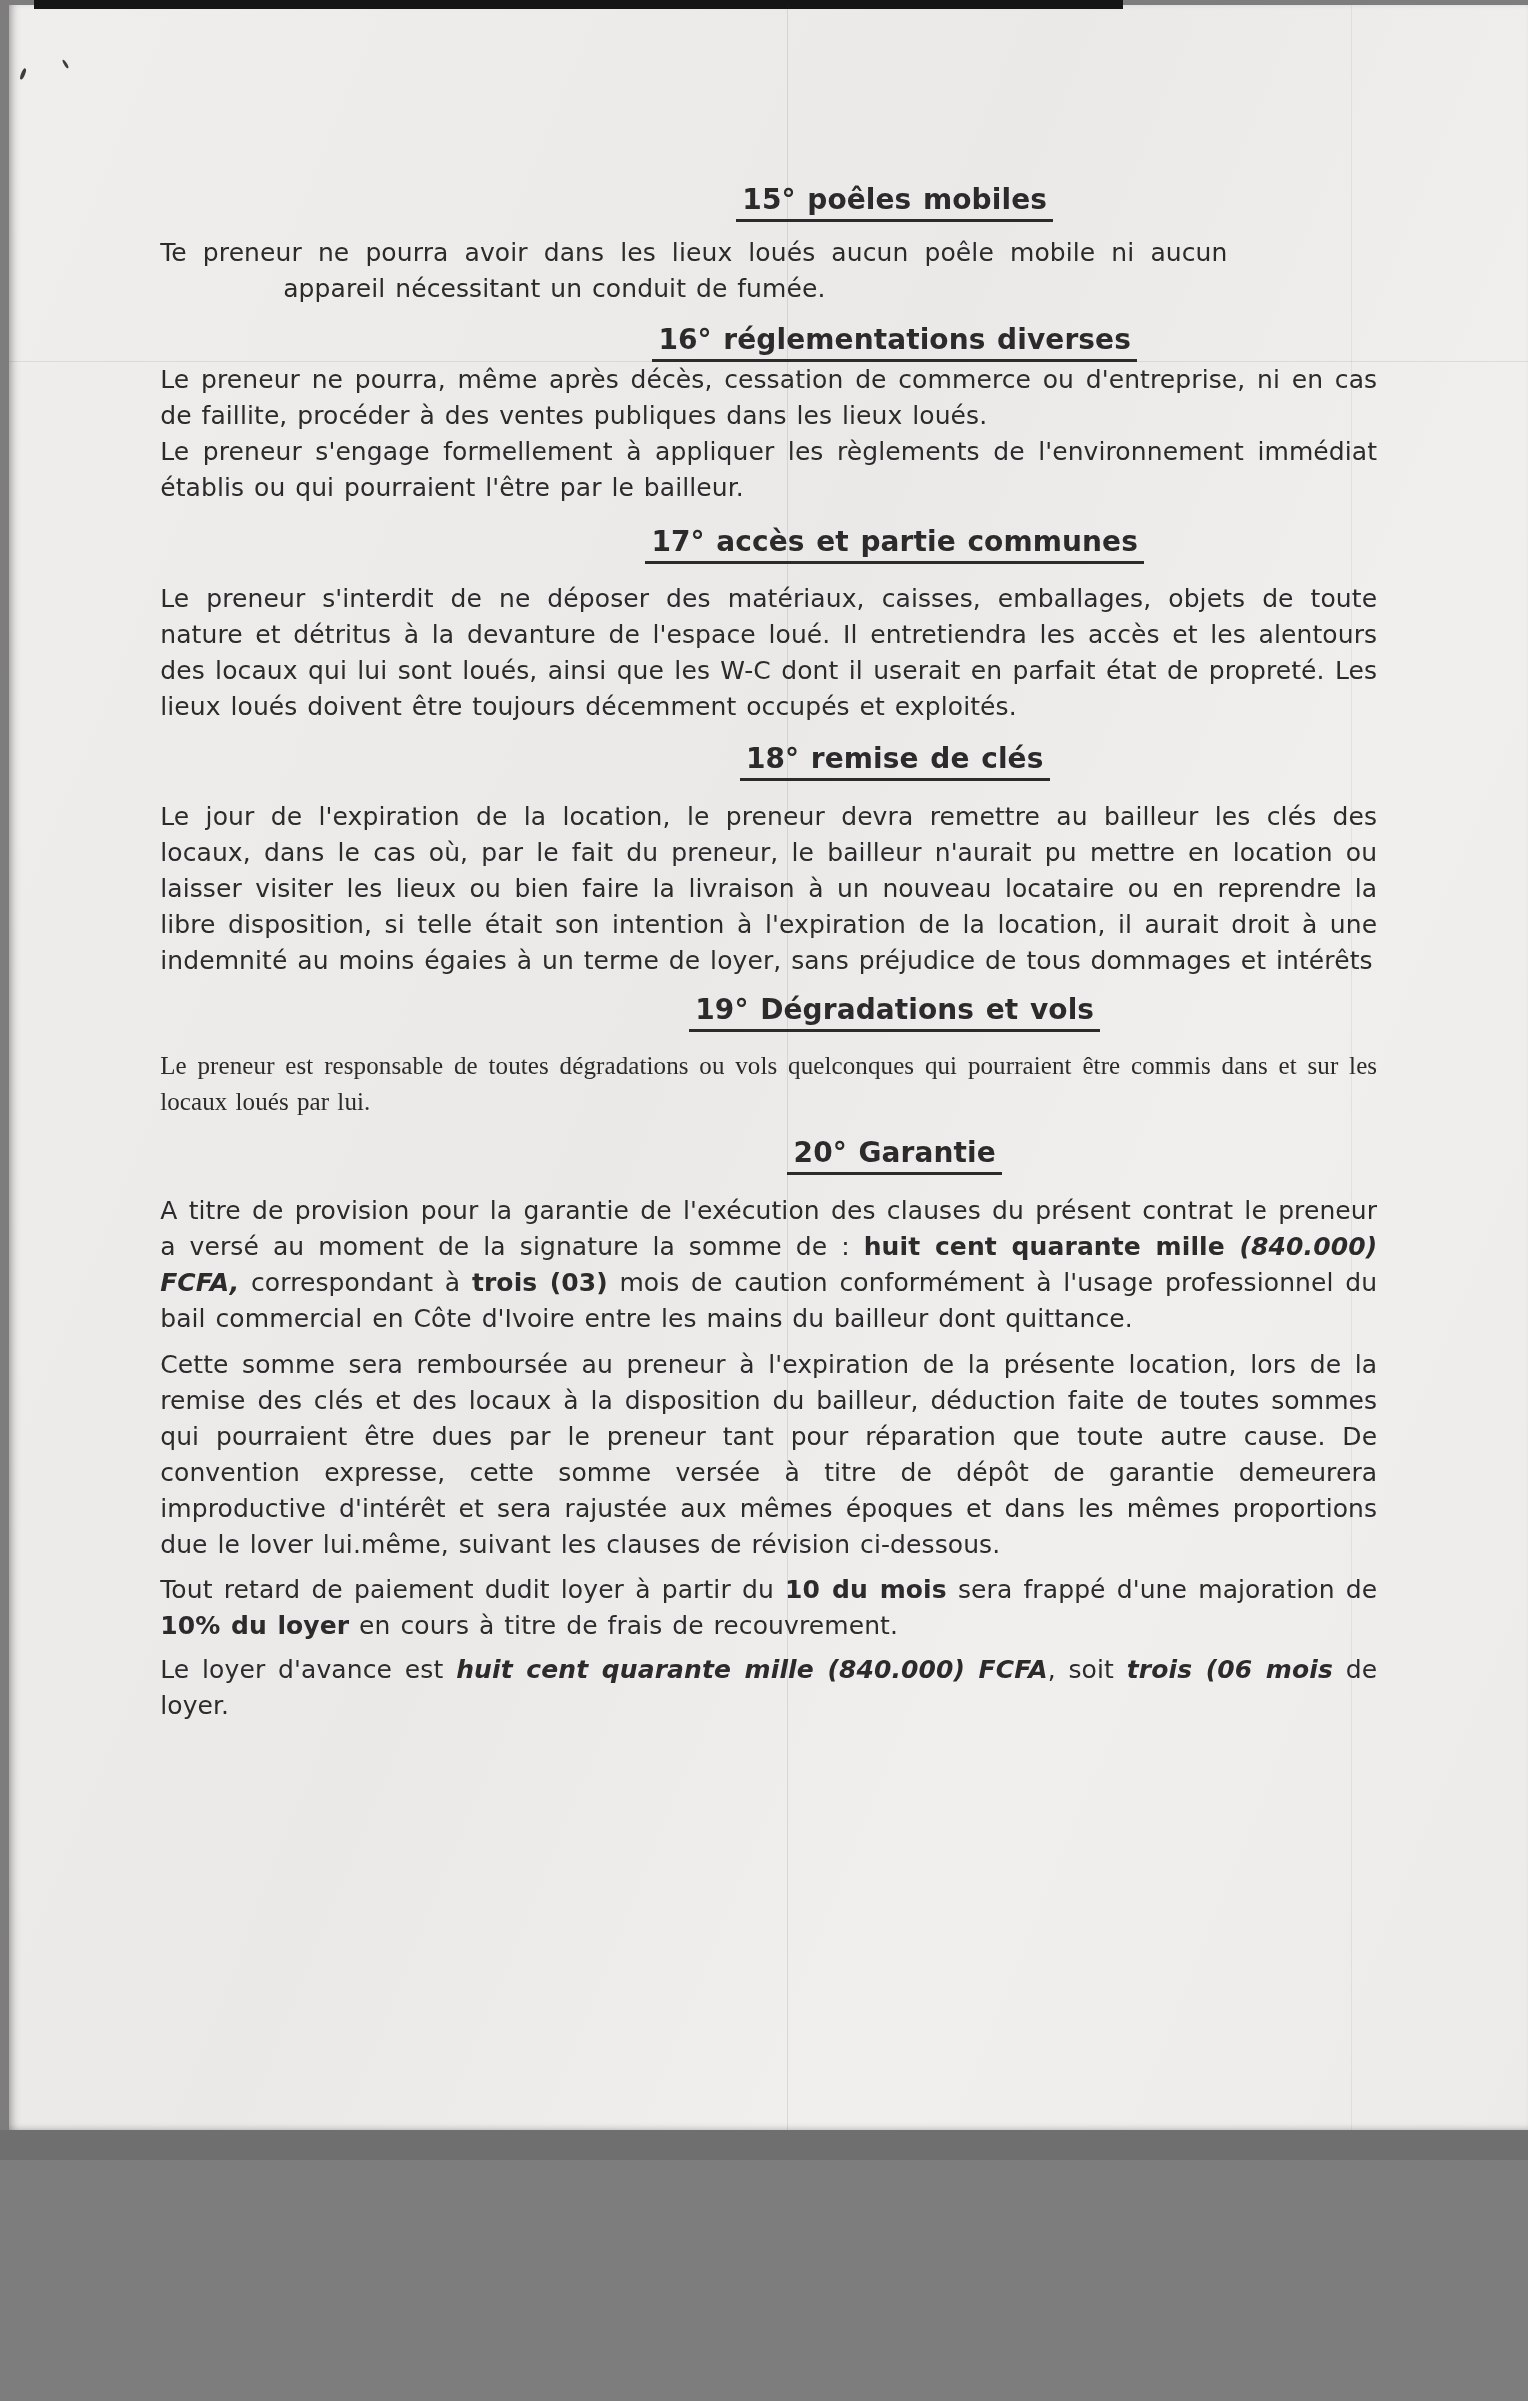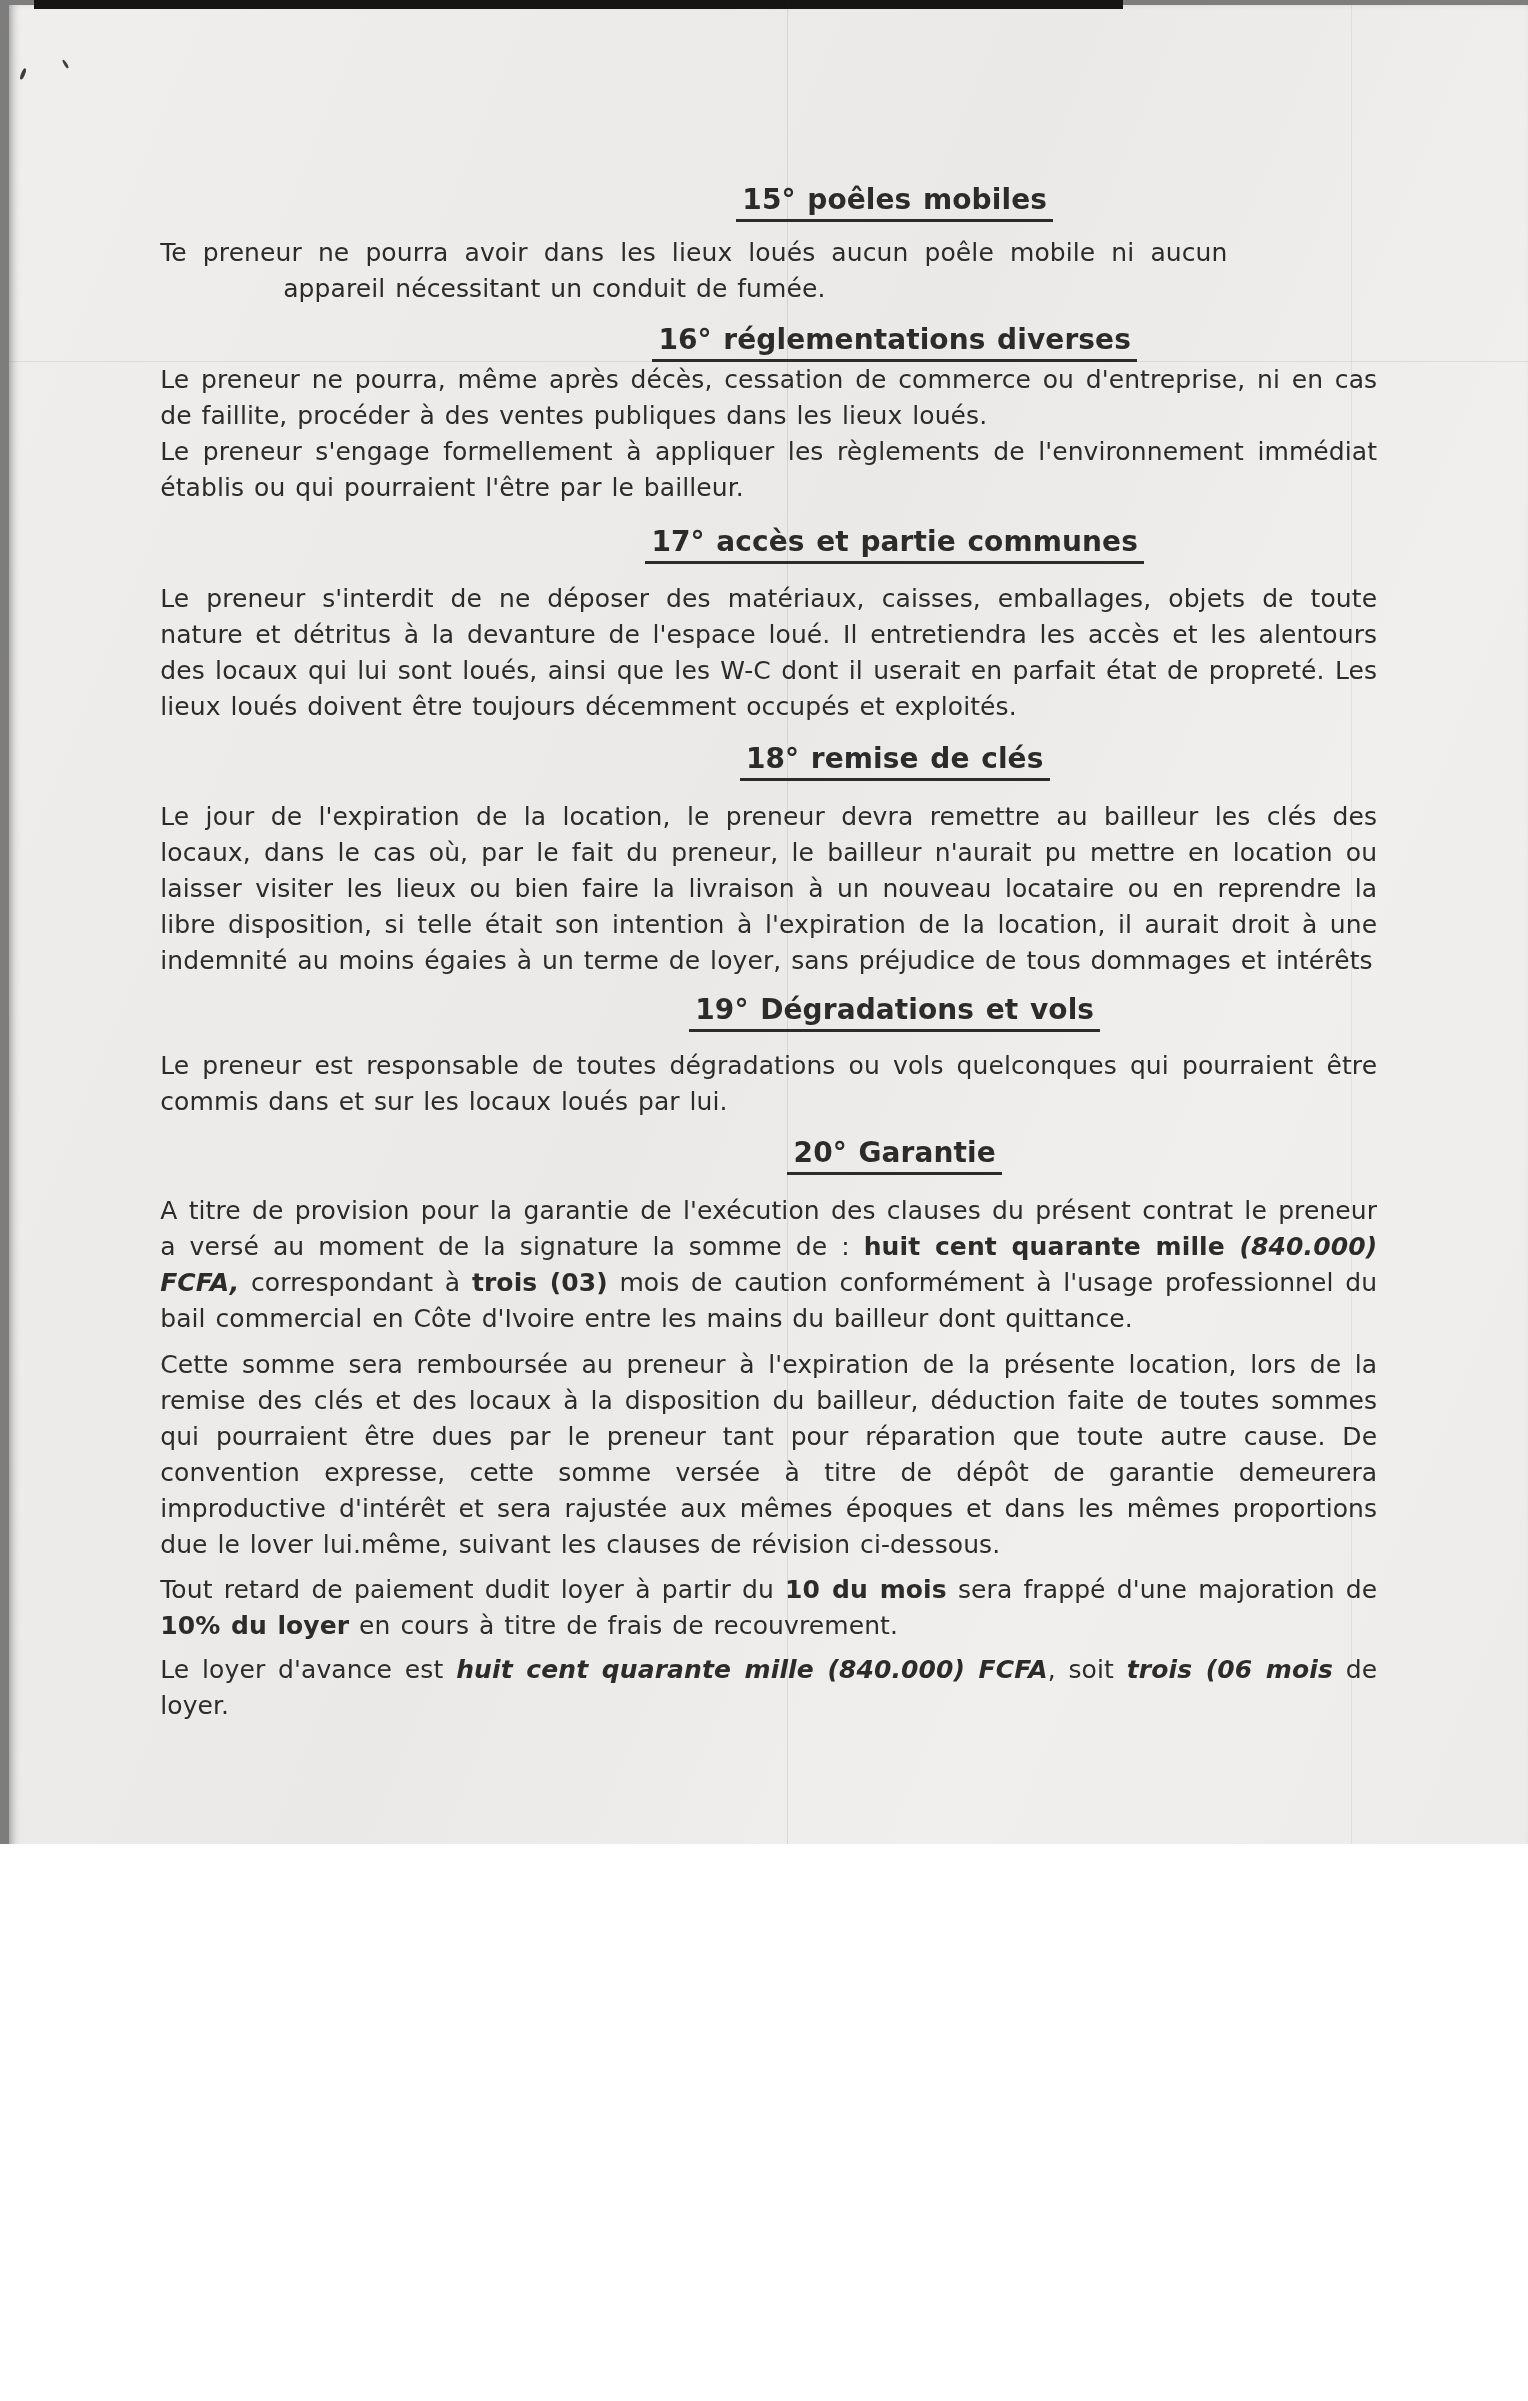--- a/index.html
+++ b/index.html
@@ -1,18 +1,18 @@
 <!DOCTYPE html>
 <html lang="fr" style="--bg: #7d7d7d; --paper: #efeeec; --ink: #2b2b2b; --shadow: #6f6f6f; --edge: #151515;font-size:10px"><head>
 <meta charset="utf-8">
 <style>
   html,body{margin:0;padding:0;}
   .page{
     position:relative;
-    width:1528px;height:1844px;
+    width:1528px;height:2401px;
     background:var(--bg,#7d7d7d);
     font-family:"DejaVu Sans",sans-serif;
     overflow:hidden;
   }
   .paper{
     position:absolute;left:9.2px;top:5px;width:1519px;height:2125px;
     background:linear-gradient(112deg,var(--paper,#efeeec) 0%,#eae9e7 45%,#f0efed 70%,#ecebe9 100%);
     box-shadow:inset 7.4px 0 10px -5.5px rgba(0,0,0,.38), inset 0 -5px 7.4px -4.3px rgba(0,0,0,.18);
   }
   .paper-shadow{
@@ -44,21 +44,21 @@
   }
   .hu{display:inline-block;padding:0 6.2px 3.7px;border-bottom:3.7px solid var(--ink,#2b2b2b);}
   p{margin:0;}
   .bodyline{text-align:left;}
   .stretch{word-spacing:8px;}
   .indent{margin-left:123px;}
   .run-n{font-weight:normal;font-style:normal;}
   .run-b{font-weight:bold;}
   .run-bi{font-weight:bold;font-style:italic;}
   .mt14{margin-top:8.6px;}.mt16{margin-top:10px;}.mt22{margin-top:13.6px;}
-  .mt24{margin-top:15px;}.mt26{margin-top:16px;}.mt28{margin-top:17px;}
+  .mt24{margin-top:15px;}.mt26{margin-top:16px;font-family:Liberation Serif, serif;}.mt28{margin-top:17px;}
   .mt30{margin-top:18.5px;}.mt32{margin-top:20px;}.mt36{margin-top:22px;}
   .mt44{margin-top:27px;}
 </style>
 </head>
 <body>
 
 <main class="page">
   <div class="paper">
     <div class="edge-strip"></div>
     <div class="vline vline-a"></div>

